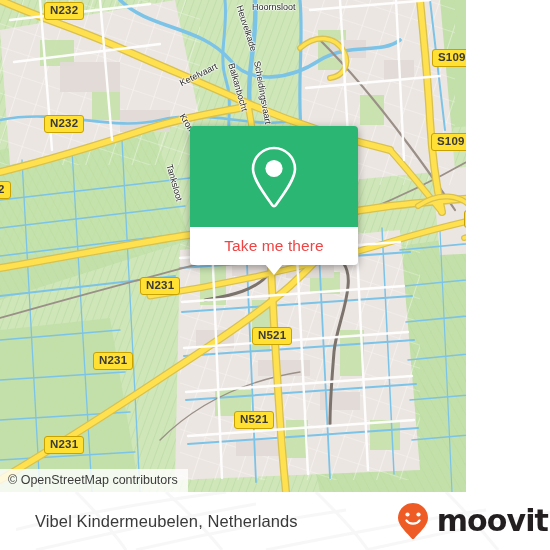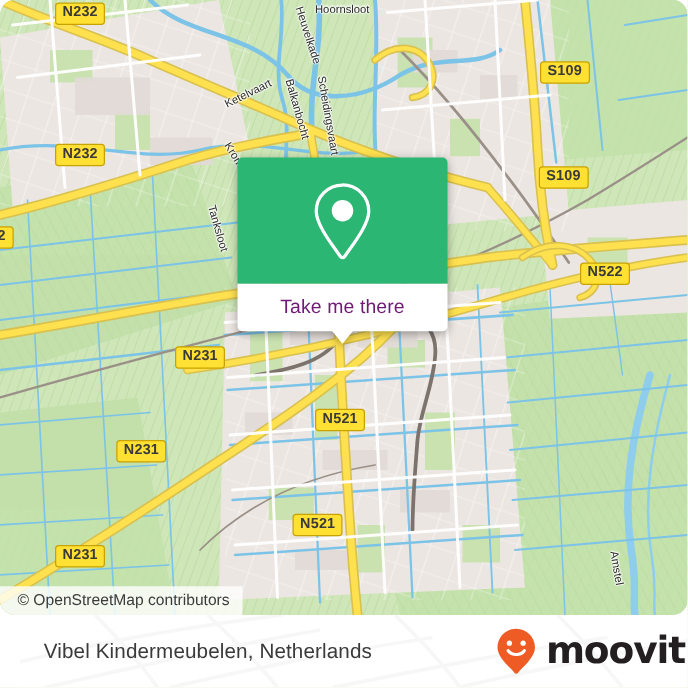--- a/index.html
+++ b/index.html
@@ -13,24 +13,23 @@
   #app {
     position: relative;
     width: 550px; height: 550px;
     overflow: hidden;
   }
 
   
   #map {
     position: absolute;
     left: 0; top: 0;
-    width: 550px; height: 492px;
+    width: 466px; height: 492px;
     overflow: hidden;
     background: #cfe5b8;
-    border-radius: 12px;
   }
   #map svg { display: block; }
 
   
   .shield {
     position: absolute;
     background: #ffe033;
     border: 1.5px solid #c9a200;
     border-radius: 3px;
     color: #3a3a38;
@@ -76,21 +75,21 @@
   #popup-white {
     background: #ffffff;
     height: 38px;
     border-radius: 0 0 4px 4px;
     display: flex;
     align-items: center;
     justify-content: center;
     position: relative;
   }
   #popup-label {
-    color: #701a75;
+    color: #ef4444;
     font-size: 15.5px;
     letter-spacing: .1px;
   }
   #popup-tail {
     position: absolute;
     left: 50%;
     bottom: -10px;
     margin-left: -9px;
     width: 0; height: 0;
     border-left: 9px solid transparent;
@@ -100,21 +99,21 @@
 
   
   #attribution {
     position: absolute;
     left: 0; top: 469px;
     height: 23px;
     background: rgba(255,255,255,.80);
     color: #3c3c3c;
     font-size: 12.5px;
     line-height: 23px;
-    padding: 0 10px 0 14px;
+    padding: 0 10px 0 8px;
     z-index: 50;
     white-space: nowrap;
   }
 
   
   #footer {
     position: absolute;
     left: 16px; top: 492px;
     width: 550px; height: 58px;
     background: #ffffff;

